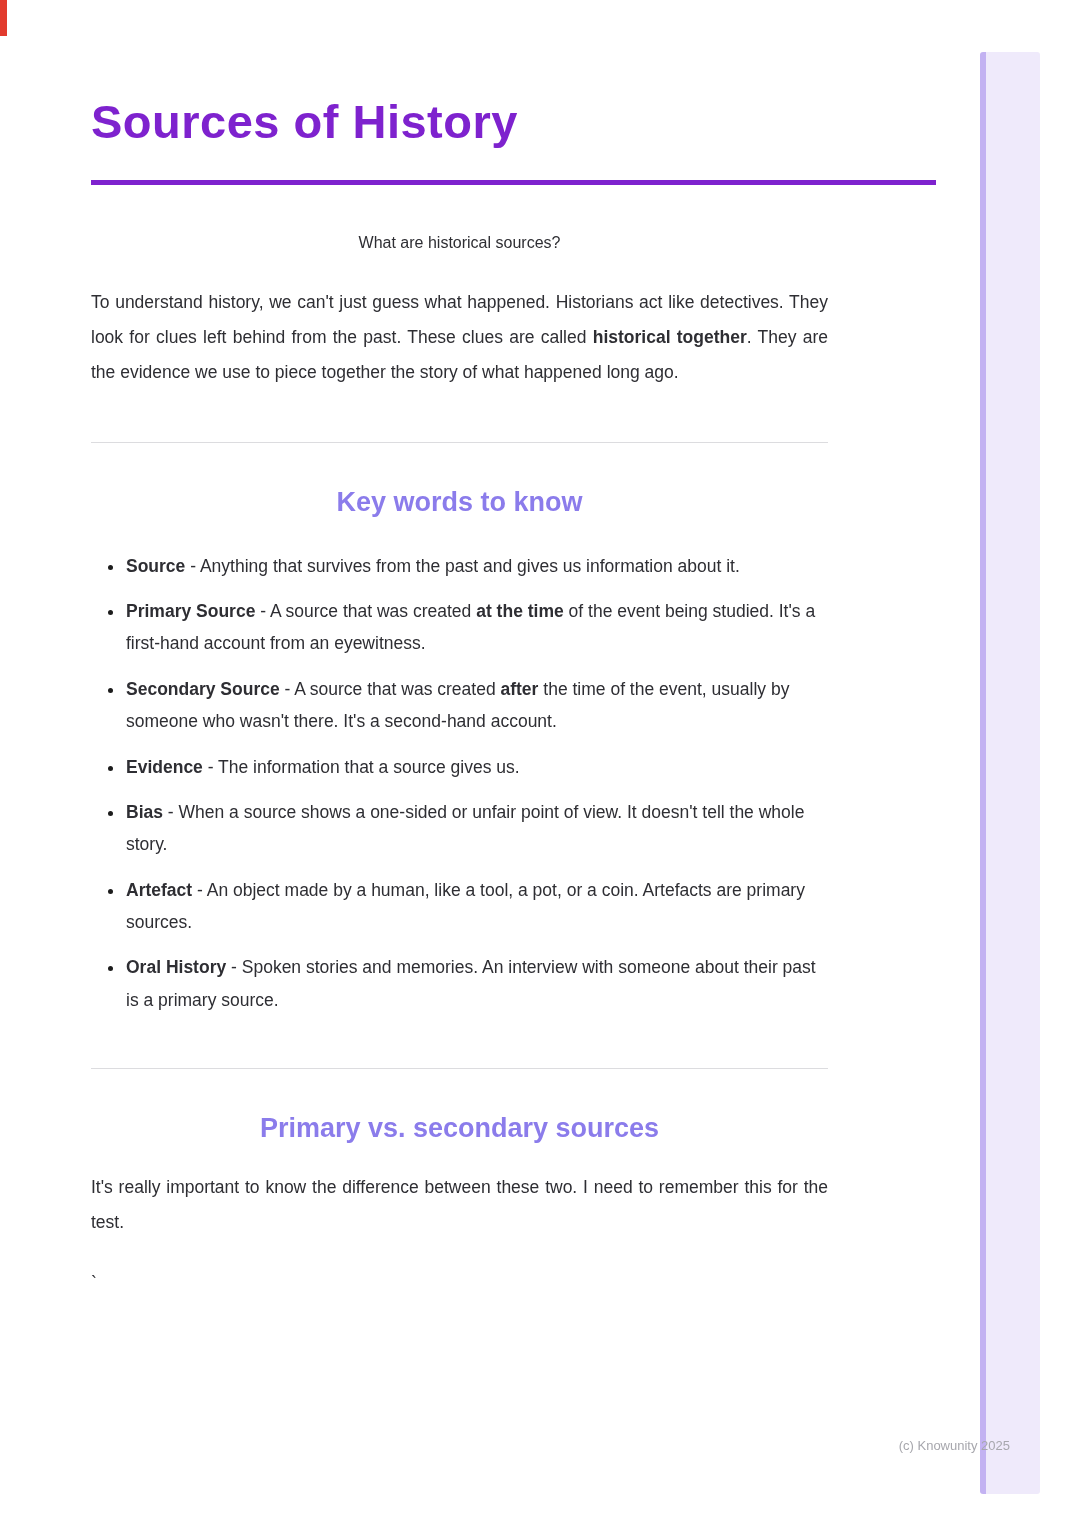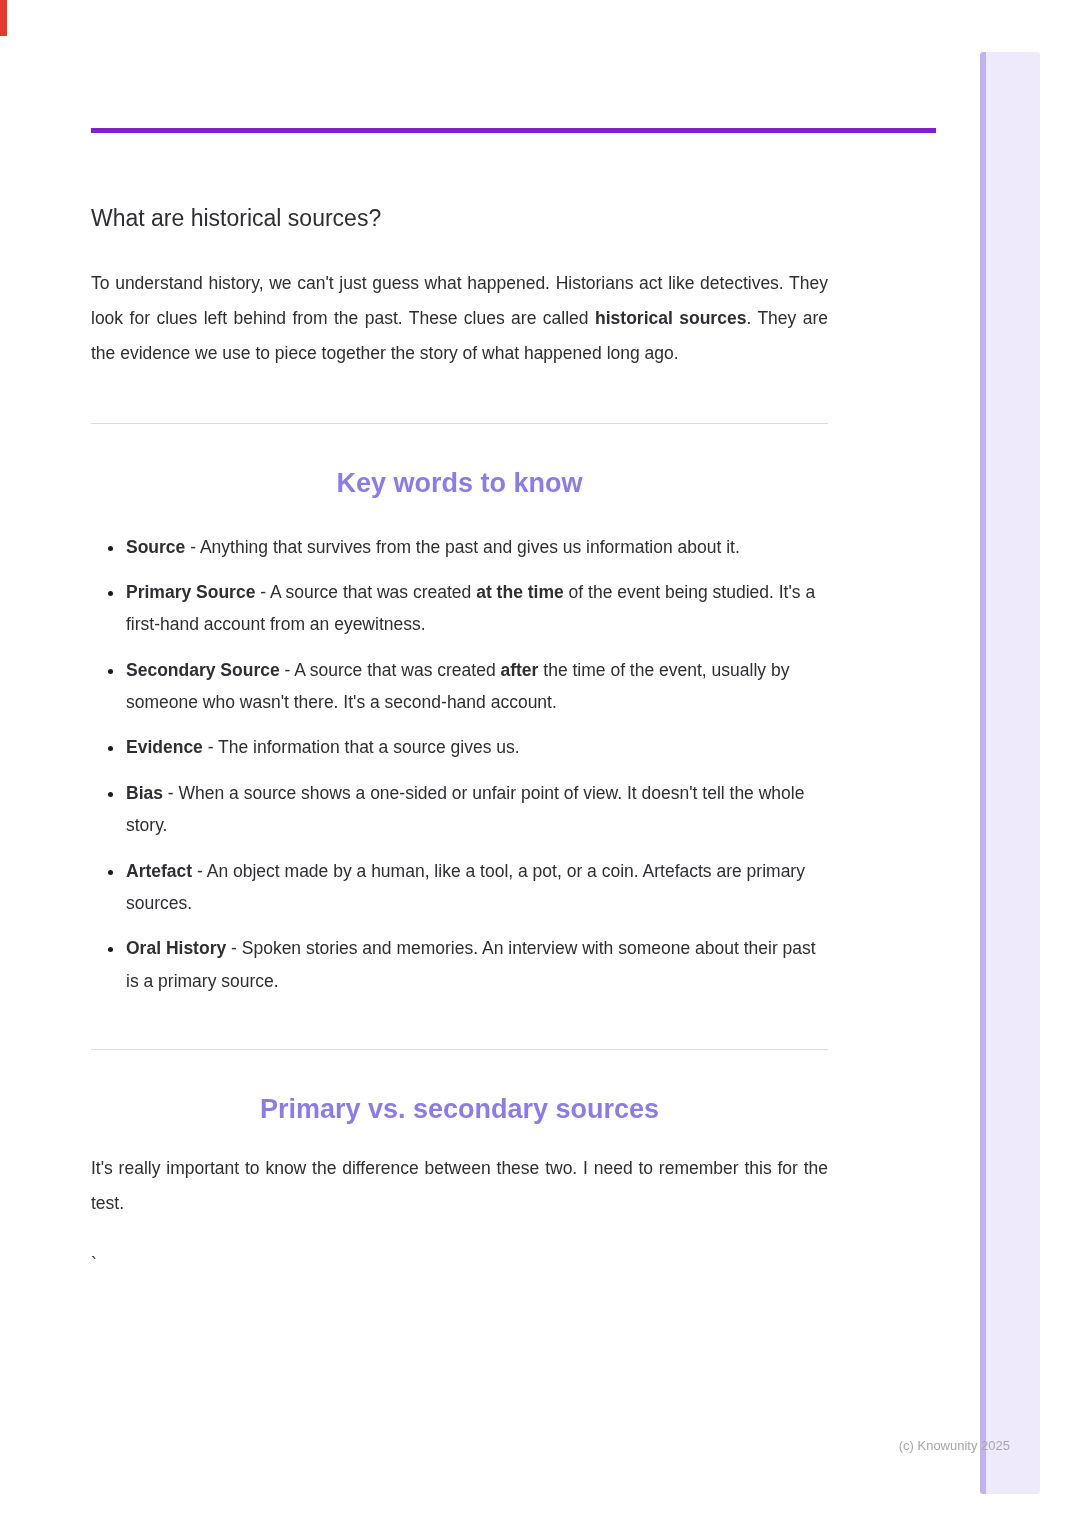--- a/index.html
+++ b/index.html
@@ -53,23 +53,24 @@
   }
   .title-rule{
     width:845px;
     height:5px;
     background:var(--accent);
     border:none;
     margin-top:32px;
   }
   .text-col{width:737px;}
   .intro-question{
-    margin-top:68px;
-    font-size:23px;
+    margin-top:46px;
+    font-size:16px;
     line-height:1.5;
+    text-align:center;
   }
   .intro-paragraph{
     margin-top:30px;
     font-size:17.5px;
     line-height:2.0;
     text-align:justify;
   }
   .section-divider{
     border:none;
     border-top:1px solid var(--divider);
@@ -123,27 +124,28 @@
 <body>
 
 <div class="page">
 
   <div class="corner-marker"></div>
 
   <div class="side-rail"></div>
 
   <div class="content">
 
+    <h1 class="doc-title">Sources of History</h1>
     <hr class="title-rule">
 
     <div class="text-col">
 
       <p class="intro-question">What are historical sources?</p>
 
-      <p class="intro-paragraph"><span>To understand history, we can't just guess what happened. Historians act like detectives. They look for clues left behind from the past. These clues are called </span><strong>historical sources</strong><span>. They are the evidence we use to piece together the story of what happened long ago.</span></p>
+      <p class="intro-paragraph"><span>To understand history, we can't just guess what happened. Historians act like detectives. They look for clues left behind from the past. These clues are called </span><strong>historical together</strong><span>. They are the evidence we use to piece together the story of what happened long ago.</span></p>
 
       <hr class="section-divider">
 
       <h2 class="section-heading">Key words to know</h2>
 
       <ul class="keyword-list">
         <li><strong>Source</strong><span> - Anything that survives from the past and gives us information about it.</span></li>
         <li><strong>Primary Source</strong><span> - A source that was created </span><strong>at the time</strong><span> of the event being studied. It's a first-hand account from an eyewitness.</span></li>
         <li><strong>Secondary Source</strong><span> - A source that was created </span><strong>after</strong><span> the time of the event, usually by someone who wasn't there. It's a second-hand account.</span></li>
         <li><strong>Evidence</strong><span> - The information that a source gives us.</span></li>

